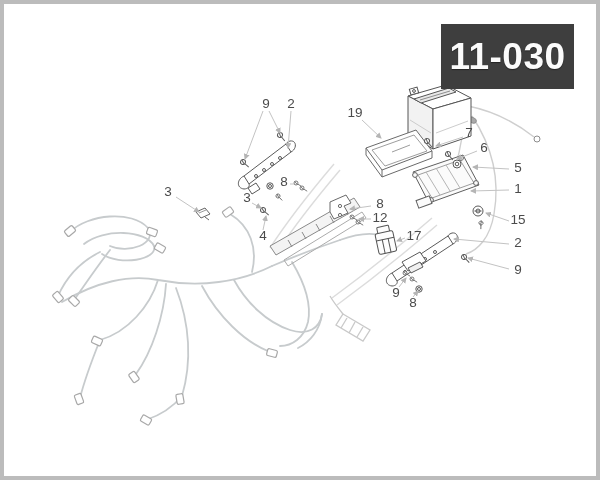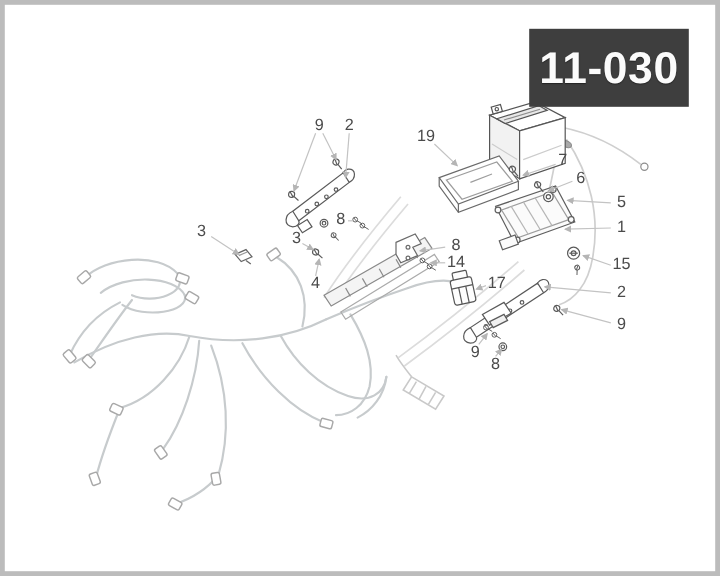--- a/index.html
+++ b/index.html
@@ -254,21 +254,21 @@
   <span class="callout" style="left:291px;top:104px">2</span>
   <span class="callout" style="left:355px;top:113px">19</span>
   <span class="callout" style="left:469px;top:133px">7</span>
   <span class="callout" style="left:484px;top:148px">6</span>
   <span class="callout" style="left:518px;top:168px">5</span>
   <span class="callout" style="left:518px;top:189px">1</span>
   <span class="callout" style="left:168px;top:192px">3</span>
   <span class="callout" style="left:284px;top:182px">8</span>
   <span class="callout" style="left:247px;top:198px">3</span>
   <span class="callout" style="left:380px;top:204px">8</span>
-  <span class="callout" style="left:380px;top:218px">14</span>
+  <span class="callout" style="left:380px;top:218px">12</span>
   <span class="callout" style="left:263px;top:236px">4</span>
   <span class="callout" style="left:518px;top:220px">15</span>
   <span class="callout" style="left:414px;top:236px">17</span>
   <span class="callout" style="left:518px;top:243px">2</span>
   <span class="callout" style="left:518px;top:270px">9</span>
   <span class="callout" style="left:396px;top:293px">9</span>
   <span class="callout" style="left:413px;top:303px">8</span>
 
   <div class="page-frame"></div>
 </div>

